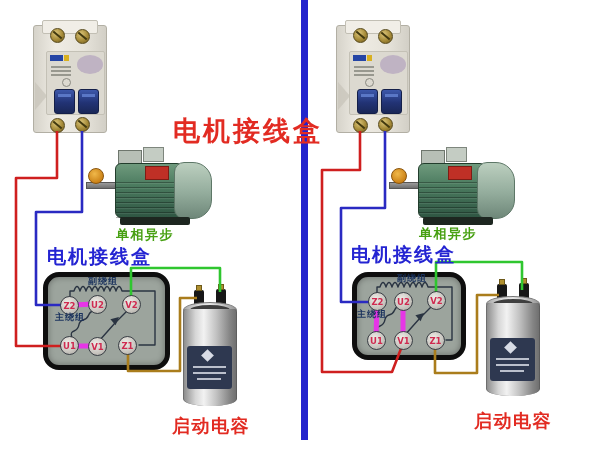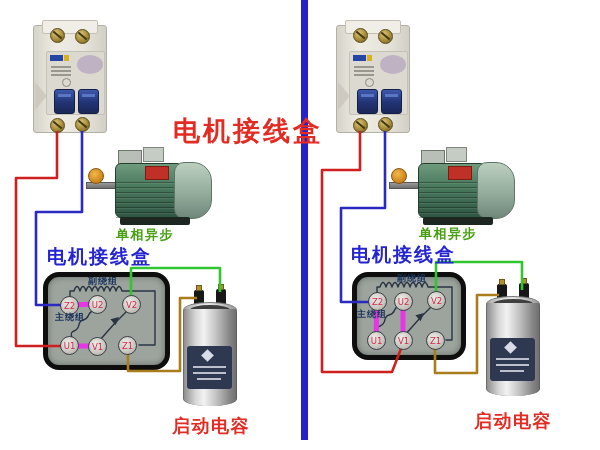--- a/index.html
+++ b/index.html
@@ -47,21 +47,21 @@
   .mt-plate{position:absolute;left:59px;top:20px;width:24px;height:14px;background:#bf3026;border:1px solid #7e1c14;box-sizing:border-box;}
   .mt-base{position:absolute;left:34px;top:71px;width:70px;height:8px;background:#1d2620;border-radius:2px;}
 
   
   .jbox{position:absolute;background:#9ca49d;border:5px solid #0e0e0e;border-radius:16px;box-sizing:border-box;z-index:10;
         box-shadow:inset 0 0 6px rgba(0,0,0,.35);}
 
   
   .t{position:absolute;width:19px;height:19px;border-radius:50%;box-sizing:border-box;z-index:40;
      background:radial-gradient(circle at 40% 35%,#efede8,#c8c5bf 60%,#a8a5a0);
-     border:1.5px solid #3a3f46;color:#cf2a50;font-weight:normal;font-size:8.5px;
+     border:1.5px solid #3a3f46;color:#cf2a50;font-weight:bold;font-size:8.5px;
      display:flex;align-items:center;justify-content:center;}
 
   
   .cap{position:absolute;width:54px;z-index:10;}
   .cp-post{position:absolute;top:2px;width:10px;height:18px;background:#171717;border-radius:2px;}
   .cp-tip{position:absolute;top:-3px;width:6px;height:6px;background:#b09030;border:1px solid #6e5a1a;box-sizing:border-box;}
   .cp-rim{position:absolute;left:0;top:14px;width:54px;height:16px;border-radius:50%;background:radial-gradient(circle at 45% 40%,#f2f2f2,#bdbdbd 60%,#8f8f8f);border:1px solid #777;box-sizing:border-box;}
   .cp-rim-in{position:absolute;left:7px;top:17px;width:40px;height:10px;border-radius:50%;background:#3f3f3f;}
   .cp-body{position:absolute;left:0;top:21px;width:54px;
     background:linear-gradient(90deg,#8e8e8e,#d6d6d6 22%,#f2f2f2 38%,#c2c2c2 62%,#858585 88%,#707070);

